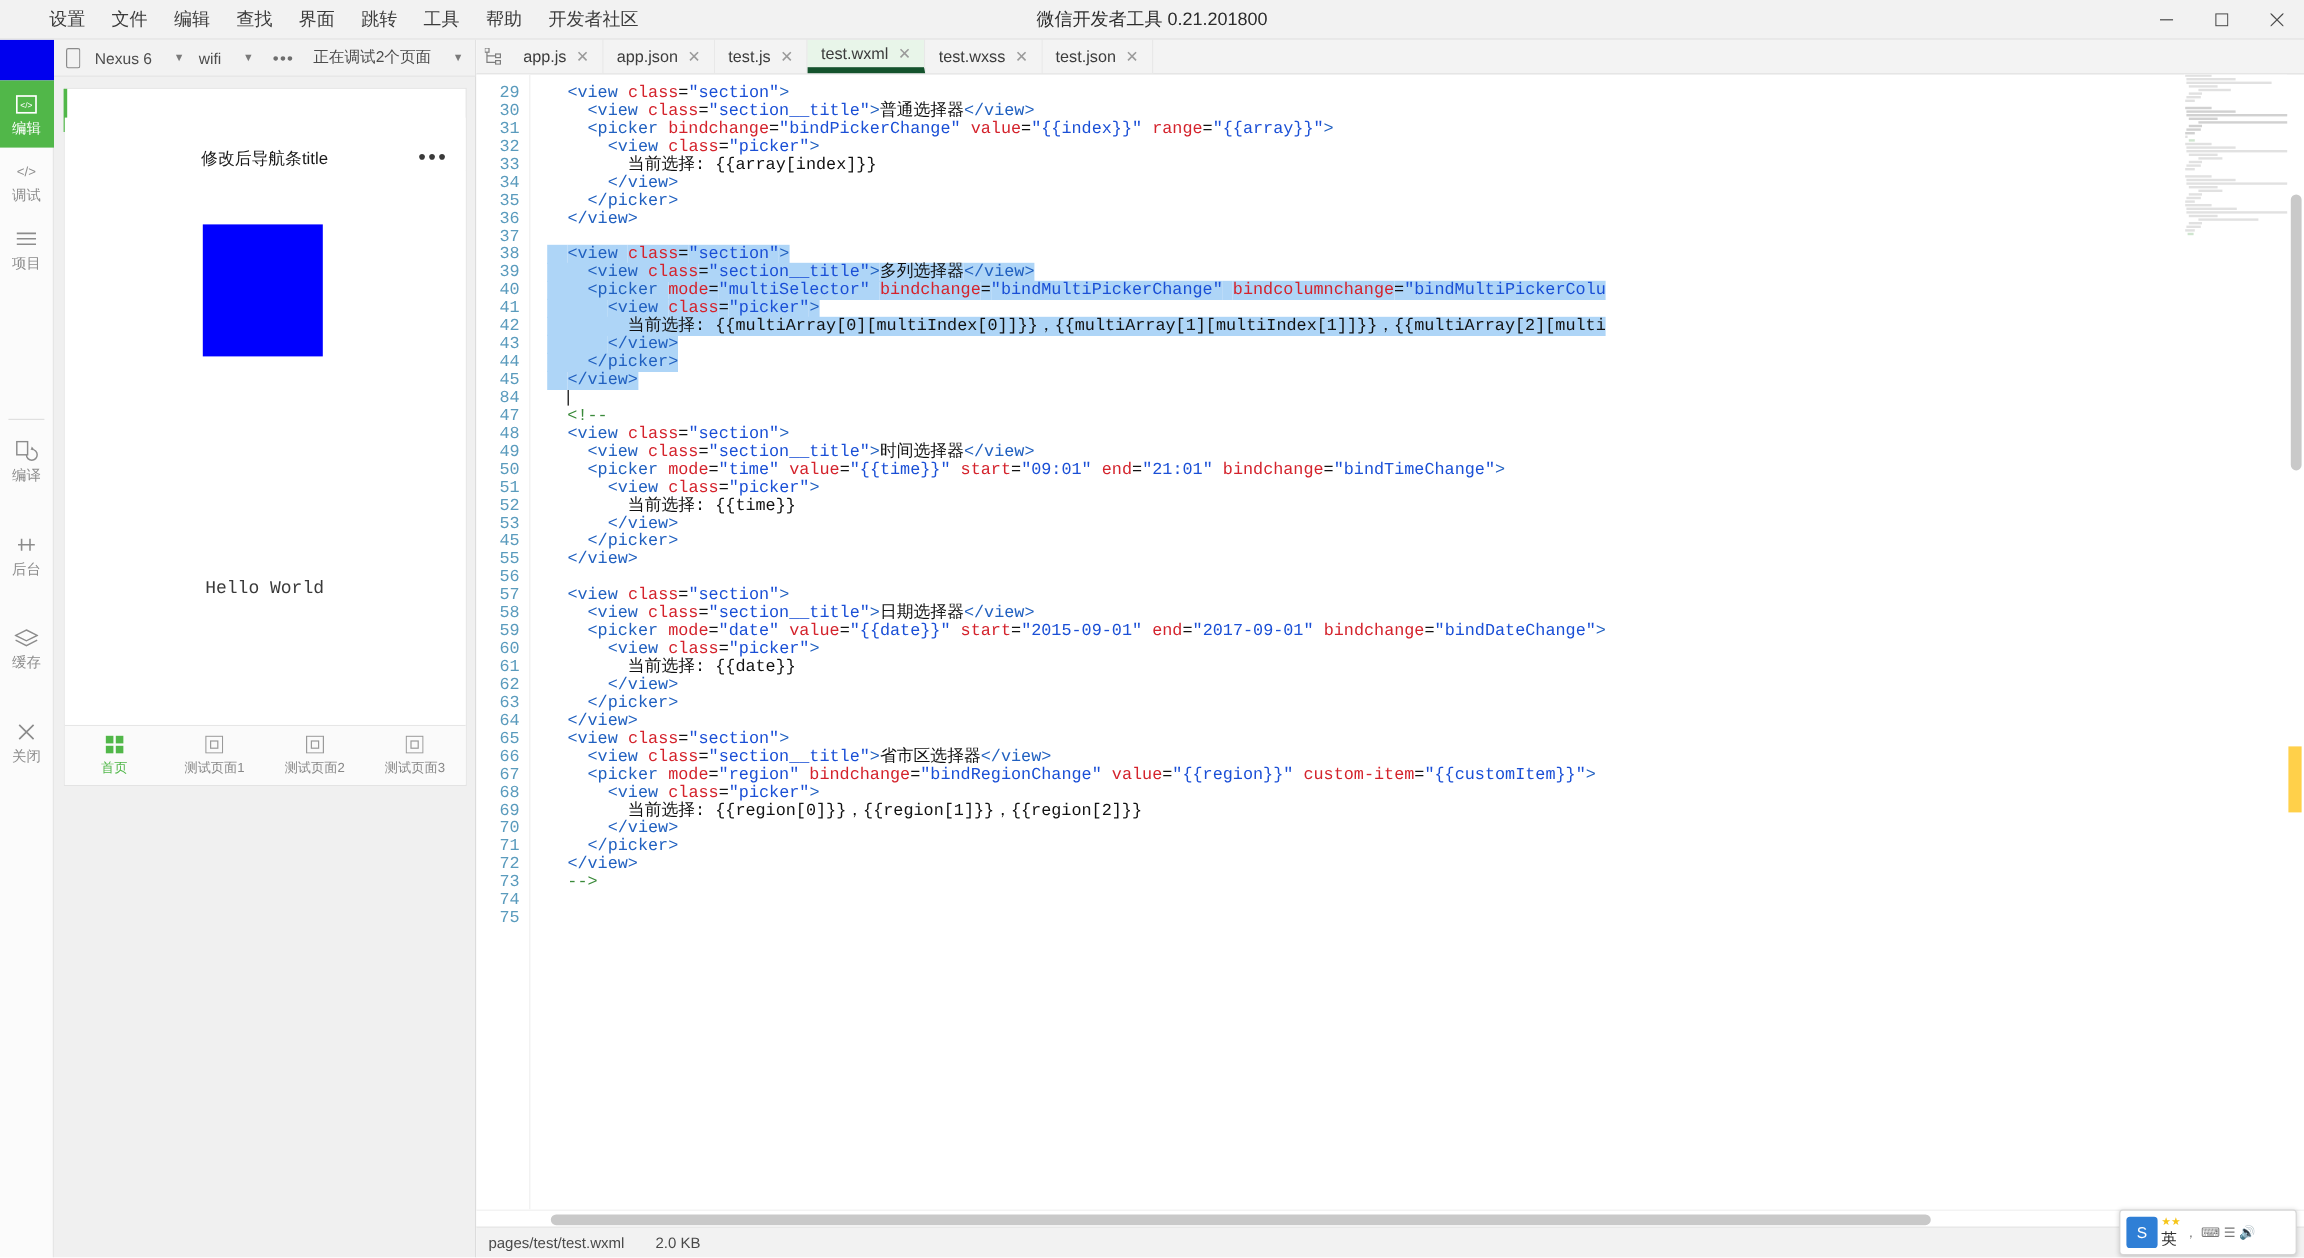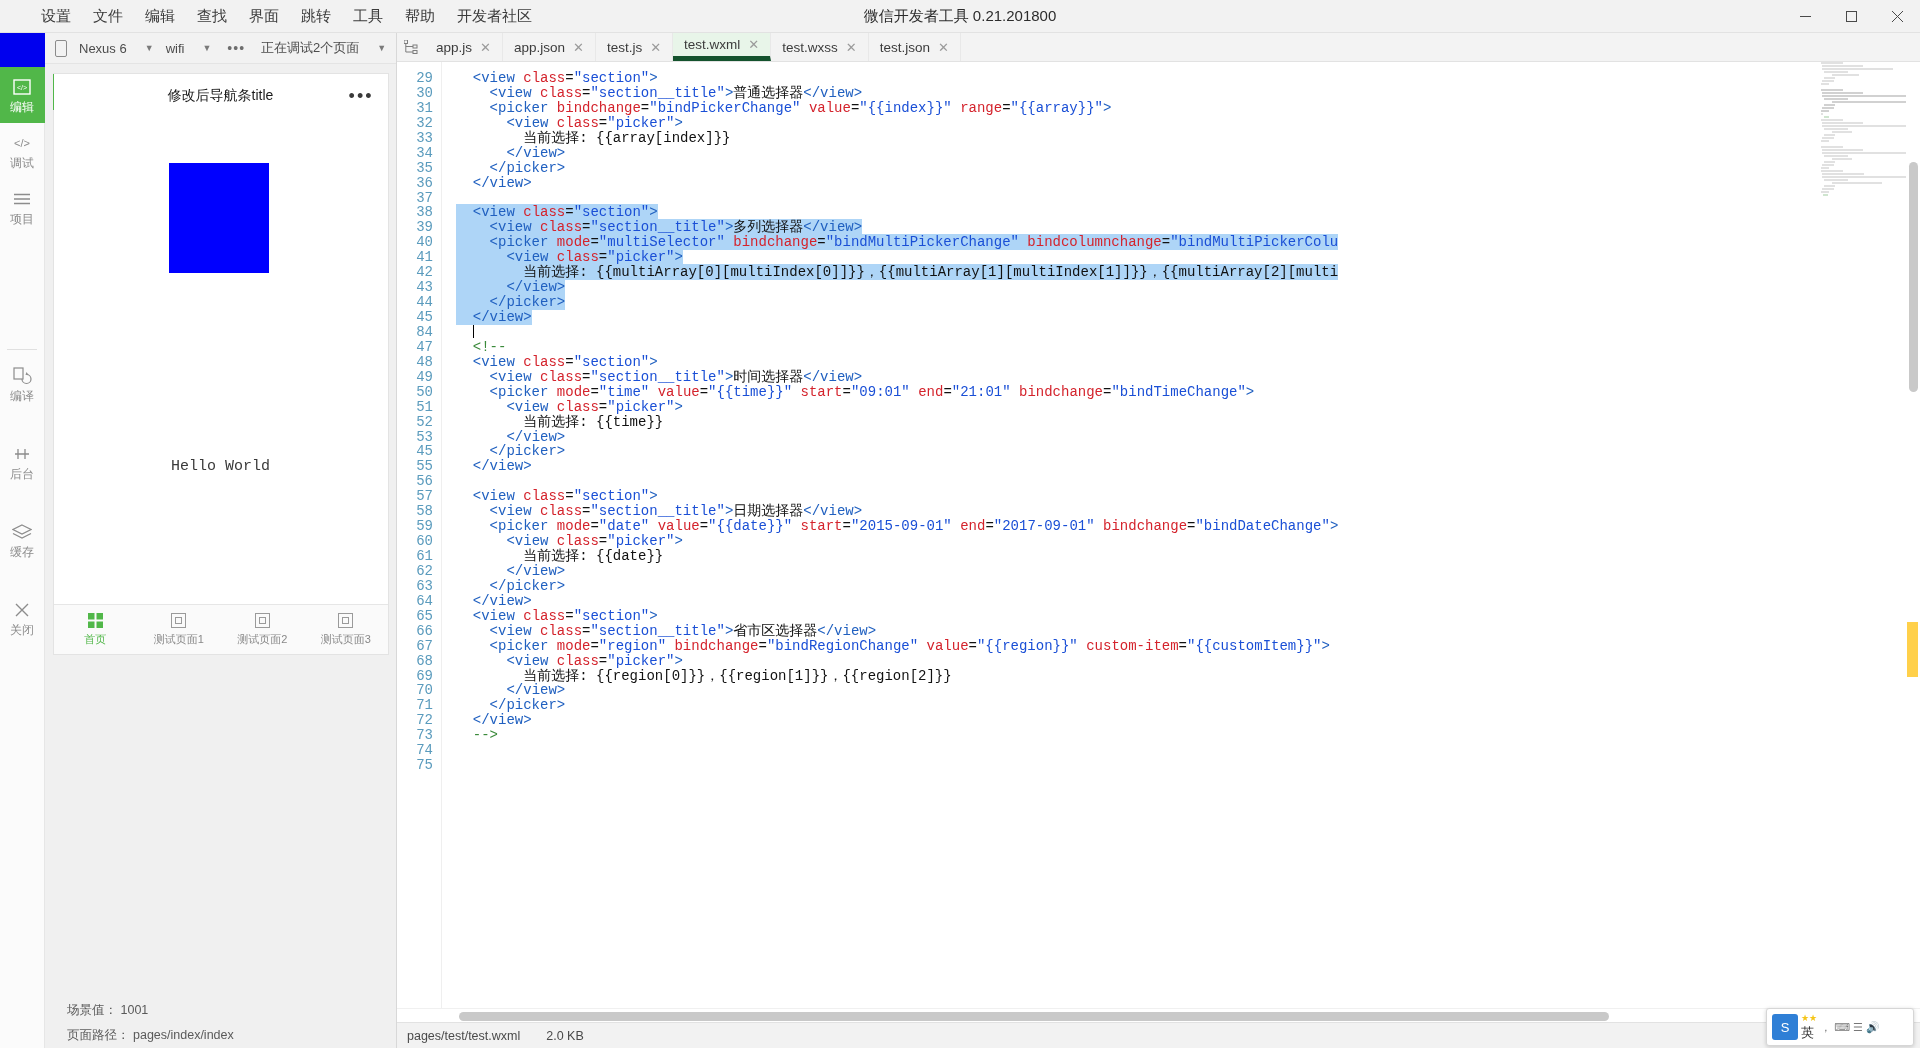--- a/index.html
+++ b/index.html
@@ -75,22 +75,22 @@
   .phone-wrap { flex: 1 1 auto; display: flex; justify-content: center; padding-top: 9px; min-height:0; }
   .phone {
     width: 336px; background: #fff; border: 1px solid #e3e3e3;
     display: flex; flex-direction: column; position: relative;
     height: 582px;
   }
   .phone::before{
     content:""; position:absolute; left:-1px; top:0; width:3px; height:36px; background:#51b749;
   }
   .phone-nav {
-    height: 44px; display: flex; align-items: center; justify-content: center;
-    font-size: 14px; color: #1a1a1a; position: relative; background: #fff;
+    height: 44px; display: flex; align-items: flex-end; justify-content: center;
+    font-size: 14px; color: #1a1a1a; position: relative; background: #fff; margin-top: 24px;
   }
   .phone-nav .caps { position: absolute; right: 14px; font-size: 18px; color: #3a3a3a; letter-spacing:2px;}
   .phone-body { flex: 1 1 auto; position: relative; background: #fff; }
   .blue-box {
     position: absolute; left: 115px; top: 45px; width: 100px; height: 110px; background: #0000ff;
   }
   .hello {
     position: absolute; left: 0; right: 0; top: 328px; text-align: center;
     font-family: "Liberation Mono", monospace; font-size: 15px; color: #3a3a3a; margin-top: 12px;
   }
@@ -377,30 +377,20 @@
                     <rect x="0.5" y="0.5" width="14" height="14" fill="none" stroke="#9a9a9a"></rect>
                     <rect x="4.5" y="4.5" width="6" height="6" fill="none" stroke="#9a9a9a"></rect>
                   </svg>
               </span>
               <span>测试页面3</span>
             </div>
           </div>
         </div>
       </div>
 
-      <div class="sim-meta">
-        <div>
-          <span class="k">场景值：</span>
-          <span>1001</span>
-        </div>
-        <div>
-          <span class="k">页面路径：</span>
-          <span>pages/index/index</span>
-        </div>
-      </div>
     </div>
 
     <div class="editor-col">
       <div class="tabstrip">
         <div class="tabstrip-icon">
           <svg width="14" height="14" viewBox="0 0 14 14">
               <rect x="0" y="0" width="3.5" height="3.5" fill="none" stroke="currentColor"></rect>
               <rect x="9" y="5" width="4" height="3" fill="none" stroke="currentColor"></rect>
               <rect x="9" y="10.5" width="4" height="3" fill="none" stroke="currentColor"></rect>
               <path d="M1.8,3.5 V12 H9 M1.8,6.5 H9" stroke="currentColor" fill="none"></path>

